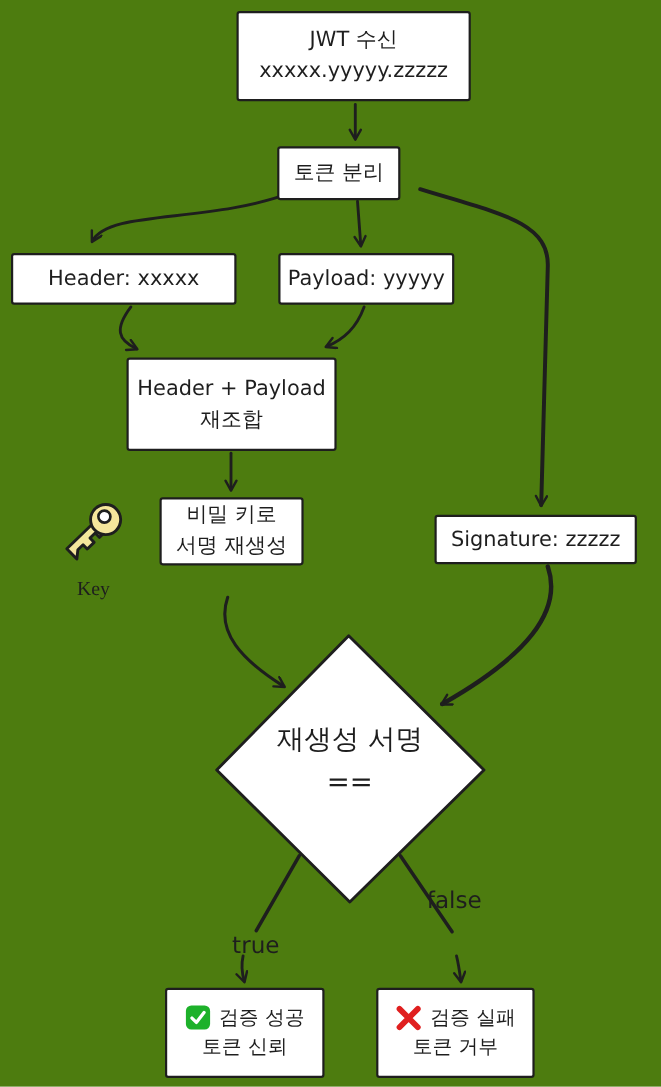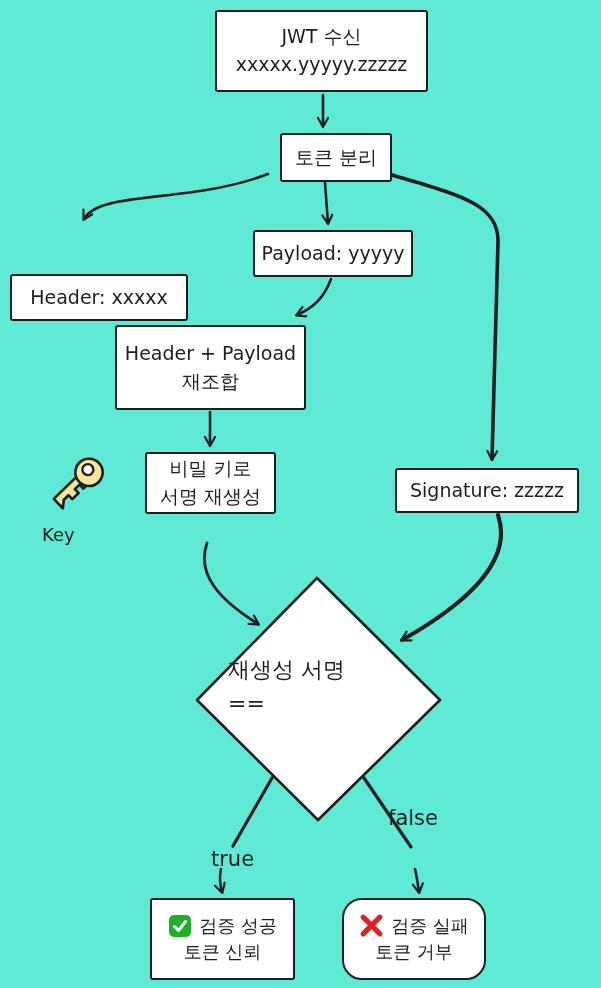--- a/index.html
+++ b/index.html
@@ -1,46 +1,46 @@
 <!DOCTYPE html>
 <html><head>
 <meta charset="utf-8">
 <style>
   html,body{margin:0;padding:0;background:#ffffff;}
   #canvas{
     position:relative;
     width:601px;height:988px;
-    background:#5eead4;
+    background:#4d7c0f;
     font-family:"DejaVu Sans","Liberation Sans",sans-serif;
     color:#1e1e1e;
     overflow:hidden;
   }
   #arrow-layer{position:absolute;left:0;top:0;width:601px;height:988px;}
   .box{
     position:absolute;
     background:#ffffff;
     border:2.5px solid #1e1e1e;
     border-radius:3px;
     display:flex;flex-direction:column;
     align-items:center;justify-content:center;
     text-align:center;
     font-size:19px;line-height:1.45;
     box-sizing:border-box;
     z-index:2;
   }
-  .box .row{display:flex;align-items:center;justify-content:center;gap:7px;}
+  .box .row{display:flex;align-items:flex-start;justify-content:center;gap:7px;}
   .diamond-label{
     position:absolute;z-index:2;
-    font-size:22px;line-height:1.55;
+    text-align:center;font-size:25px;line-height:1.55;
   }
   .edge-label{
     position:absolute;z-index:2;
     font-size:21px;
   }
-  .key-wrap{position:absolute;z-index:2;}
+  .key-wrap{position:absolute;z-index:2;text-align:center;font-family:Liberation Serif, serif;}
   .key-caption{font-size:18px;display:block;margin-top:2px;}
   .mini-icon{display:inline-block;vertical-align:middle;}
 </style>
 </head>
 <body>
 
 <div id="canvas">
 
   <svg id="arrow-layer" viewBox="0 0 601 988">
     <defs>
@@ -76,25 +76,25 @@
     <path d="M415 869 C417 877 418 885 419 892" fill="none" stroke="#1e1e1e" stroke-width="2.6" stroke-linecap="round" marker-end="url(#ah)"></path>
 
     <polygon points="317,578 440,700 318,820 197,700" fill="#ffffff" stroke="#1e1e1e" stroke-width="2.6" stroke-linejoin="round"></polygon>
   </svg>
 
   <div class="box" style="left:215px;top:10px;width:213px;height:82px;">
     <span>JWT 수신</span>
     <span>xxxxx.yyyyy.zzzzz</span>
   </div>
 
-  <div class="box" style="left:280px;top:133px;width:112px;height:49px;">
+  <div class="box" style="left:252px;top:133px;width:112px;height:49px;">
     <span>토큰 분리</span>
   </div>
 
-  <div class="box" style="left:10px;top:230px;width:178px;height:47px;margin-top:44px;">
+  <div class="box" style="left:10px;top:230px;width:205px;height:47px;">
     <span>Header: xxxxx</span>
   </div>
 
   <div class="box" style="left:253px;top:230px;width:160px;height:47px;">
     <span>Payload: yyyyy</span>
   </div>
 
   <div class="box" style="left:115px;top:325px;width:191px;height:85px;">
     <span>Header + Payload</span>
     <span>재조합</span>
@@ -132,21 +132,21 @@
     <span class="row">
       <svg class="mini-icon" width="24" height="24" viewBox="0 0 24 24">
         <rect x="1" y="1" width="22" height="22" rx="5" fill="#1db12a"></rect>
         <polyline points="6.5,12.5 10.5,16.5 17.5,7.5" fill="none" stroke="#ffffff" stroke-width="3" stroke-linecap="round" stroke-linejoin="round"></polyline>
       </svg>
       <span>검증 성공</span>
     </span>
     <span>토큰 신뢰</span>
   </div>
 
-  <div class="box" style="left:342px;top:898px;width:144px;height:82px;font-size:18px;border-radius:20px;">
+  <div class="box" style="left:342px;top:898px;width:144px;height:82px;font-size:18px;">
     <span class="row">
       <svg class="mini-icon" width="25" height="25" viewBox="0 0 24 24">
         <path d="M4 4 L20 20 M20 4 L4 20" fill="none" stroke="#e01f1f" stroke-width="5" stroke-linecap="round"></path>
       </svg>
       <span>검증 실패</span>
     </span>
     <span>토큰 거부</span>
   </div>
 
 </div>

